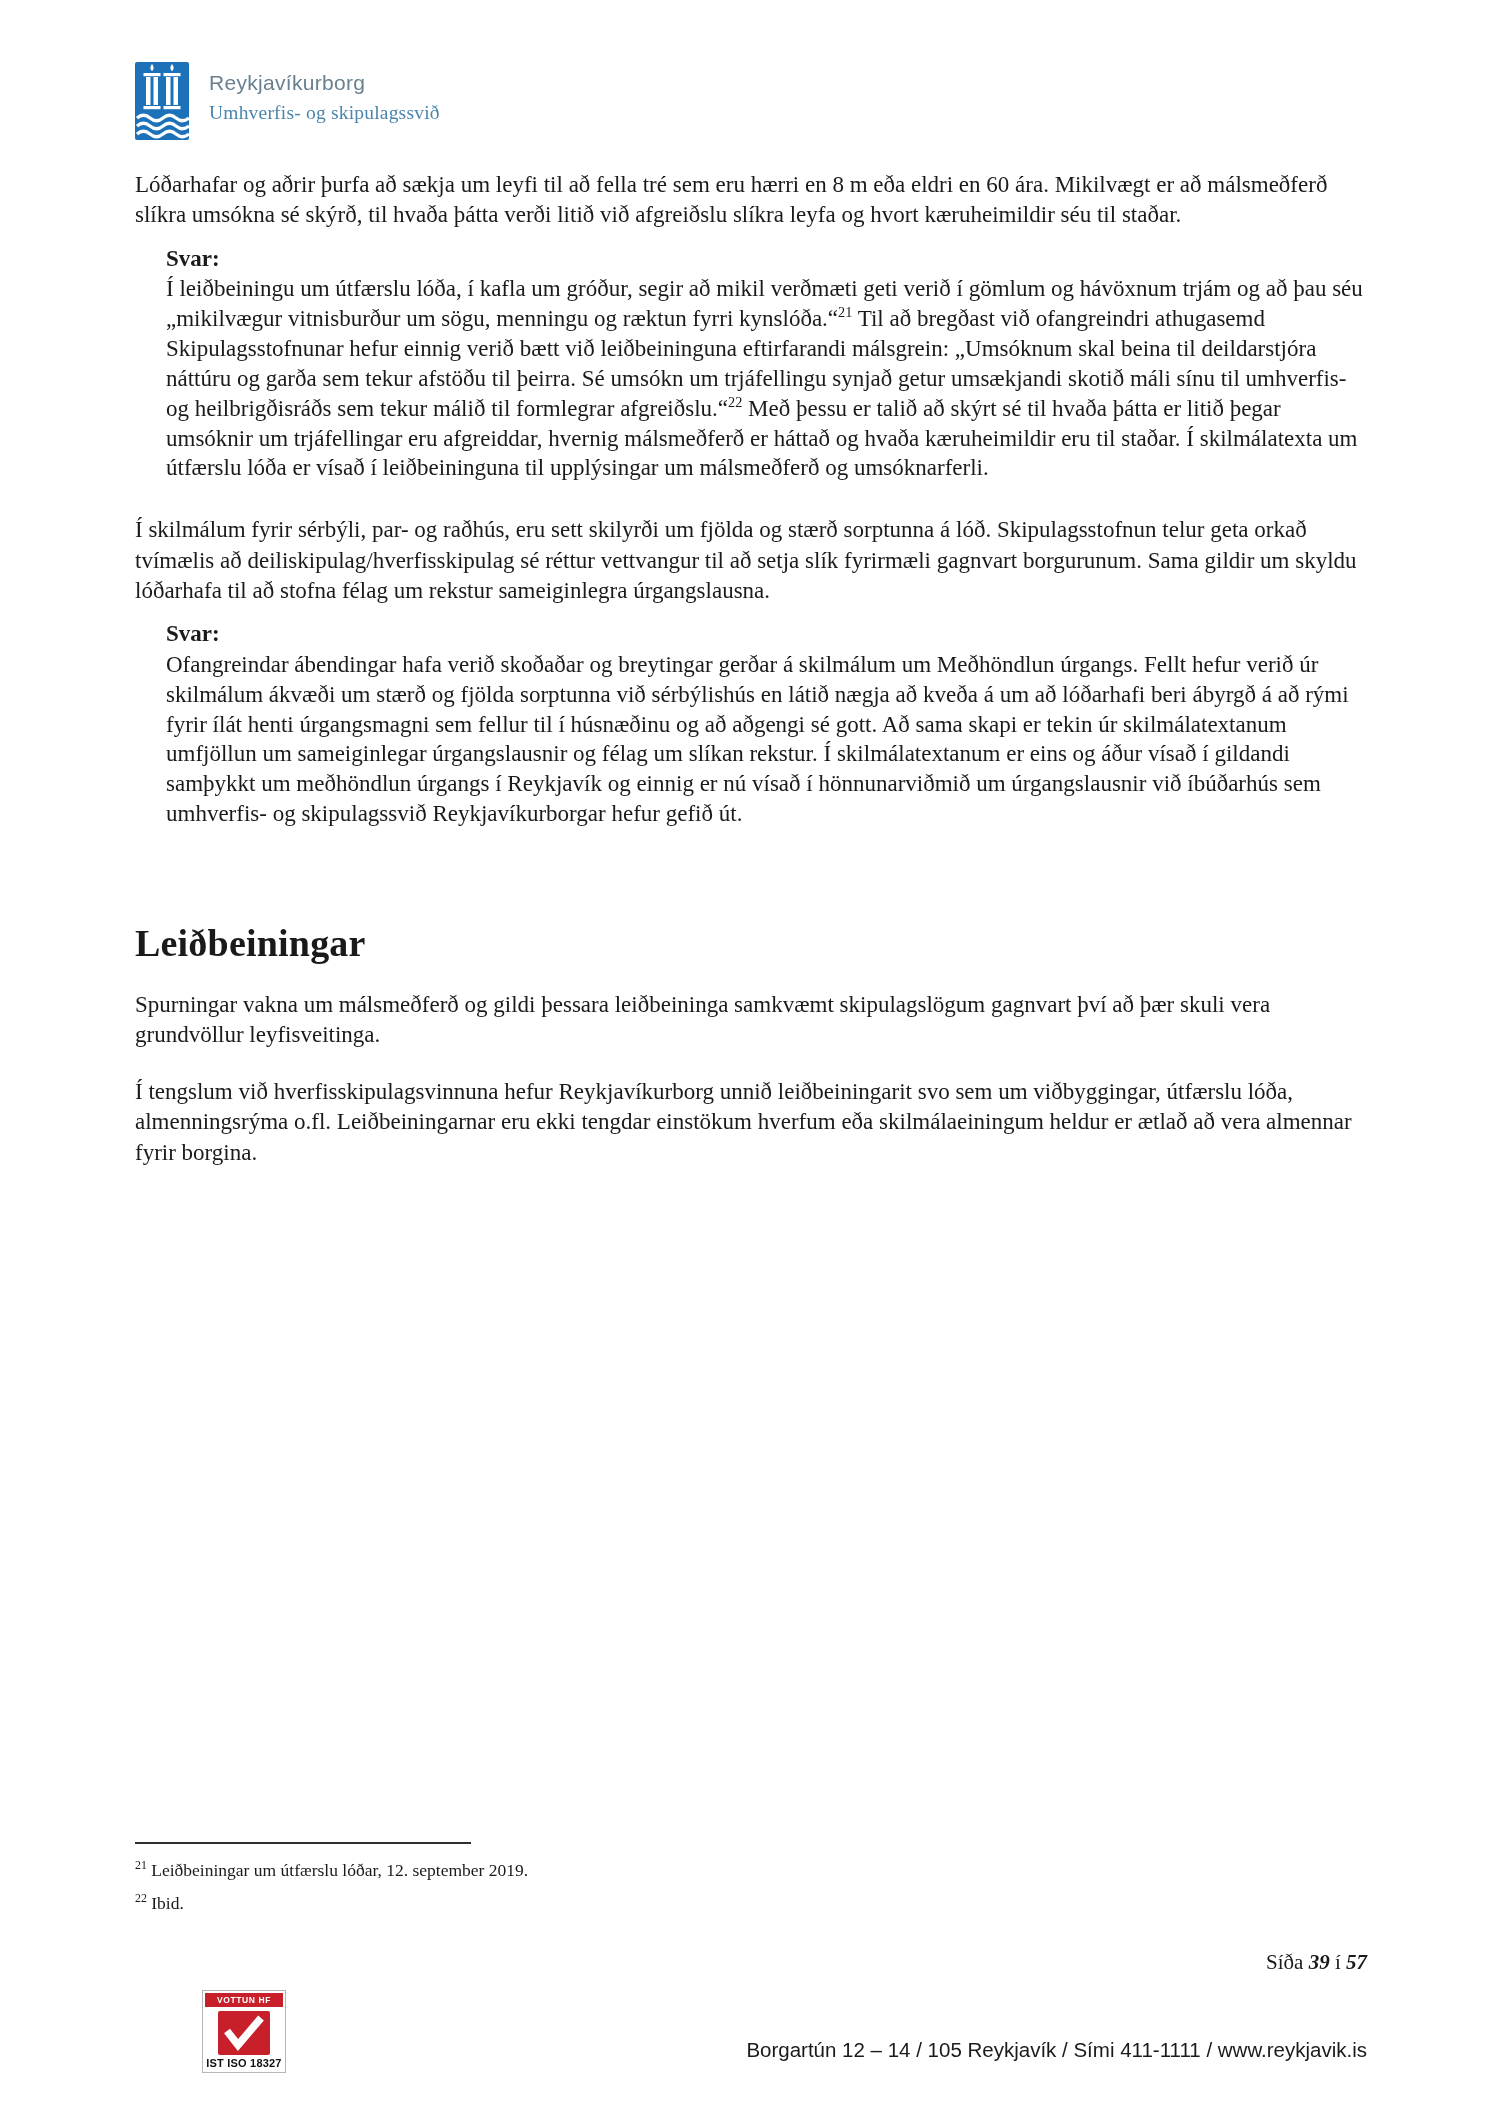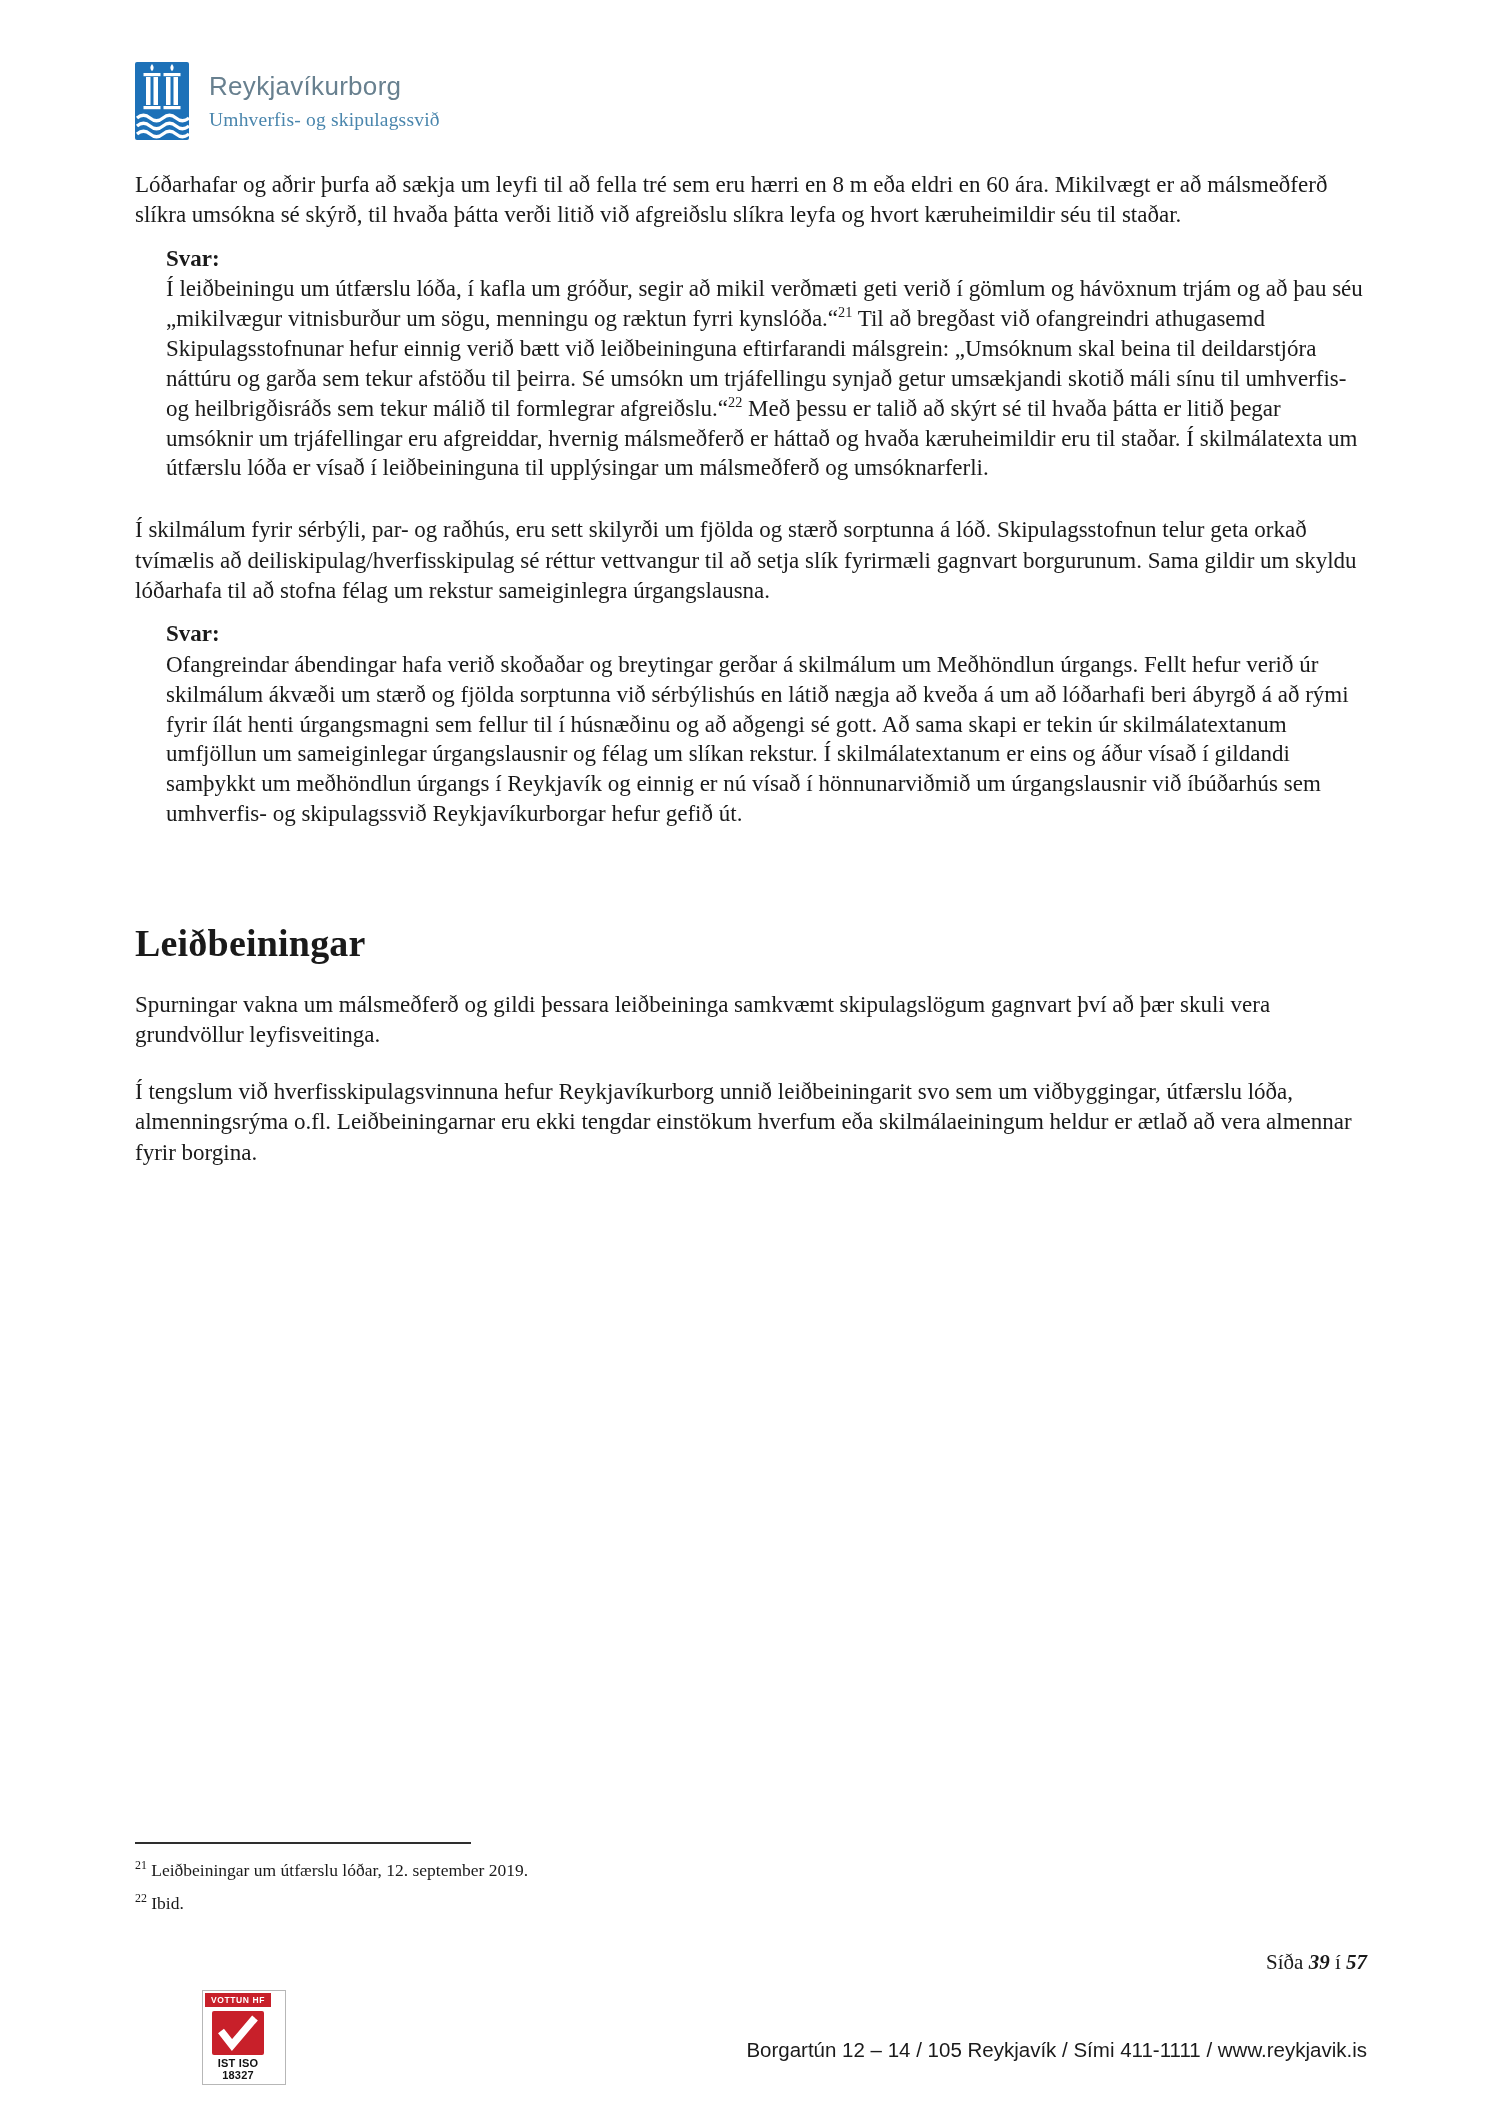--- a/index.html
+++ b/index.html
@@ -15,21 +15,21 @@
   }
   .content { padding: 62px 133px 0 135px; }
 
   
   .header { display: flex; align-items: flex-start; gap: 20px; margin-bottom: 30px; }
   .logo { width: 54px; height: 78px; flex: 0 0 auto; }
   .logo-bg { fill: var(--brand-blue, #1d71b8); }
   .logo-fg { fill: #ffffff; }
   .logo-wave { stroke: #ffffff; stroke-width: 3.2; fill: none; }
   .logo-text { padding-top: 9px; font-family: "Liberation Sans", "DejaVu Sans", sans-serif; }
-  .org-name { font-size: 26px; color: var(--org-gray, #68808f); letter-spacing: 0.3px; }
+  .org-name { font-size: 21px; color: var(--org-gray, #68808f); letter-spacing: 0.3px; }
   .org-dept { font-size: 19.5px; color: var(--dept-blue, #4a86ad); margin-top: 7px; letter-spacing: 0.2px; font-family: Liberation Serif, serif; }
 
   
   p, .para { font-size: 23px; line-height: 1.32; }
   .para-main { margin-top: 0; }
   .answer { margin: 13px 0 0 31px; }
   .answer-label { font-weight: bold; font-size: 23px; line-height: 1.32; }
   .answer-body { font-size: 23px; line-height: 1.3; }
   .para-2 { margin-top: 32px; }
   sup.fn-ref { font-size: 0.62em; vertical-align: super; line-height: 0; }
@@ -58,21 +58,21 @@
     position: absolute; right: 133px; top: 1950px;
     font-size: 21px;
   }
   .page-number b { font-weight: bold; font-style: italic; }
 
   .cert {
     position: absolute; left: 202px; top: 1990px;
     width: 84px; background: #ffffff;
     border: 1px solid #b7b7b7;
     font-family: "Liberation Sans", "DejaVu Sans", sans-serif;
-    text-align: center; padding: 2px 14px 3px 2px;
+    text-align: center; padding: 2px 2px 3px 2px;
   }
   .cert-top {
     background: var(--cert-red, #c8202a); color: #ffffff;
     font-size: 8.5px; letter-spacing: 0.6px; padding: 2px 0; font-weight: bold;
   }
   .cert-check { display: block; margin: 4px auto 2px auto; }
   .cert-check rect { fill: var(--cert-red, #c8202a); }
   .cert-bottom { font-size: 11px; color: #111; font-weight: bold; letter-spacing: 0.2px; margin-top: 2px; }
 
   .footer-address {

